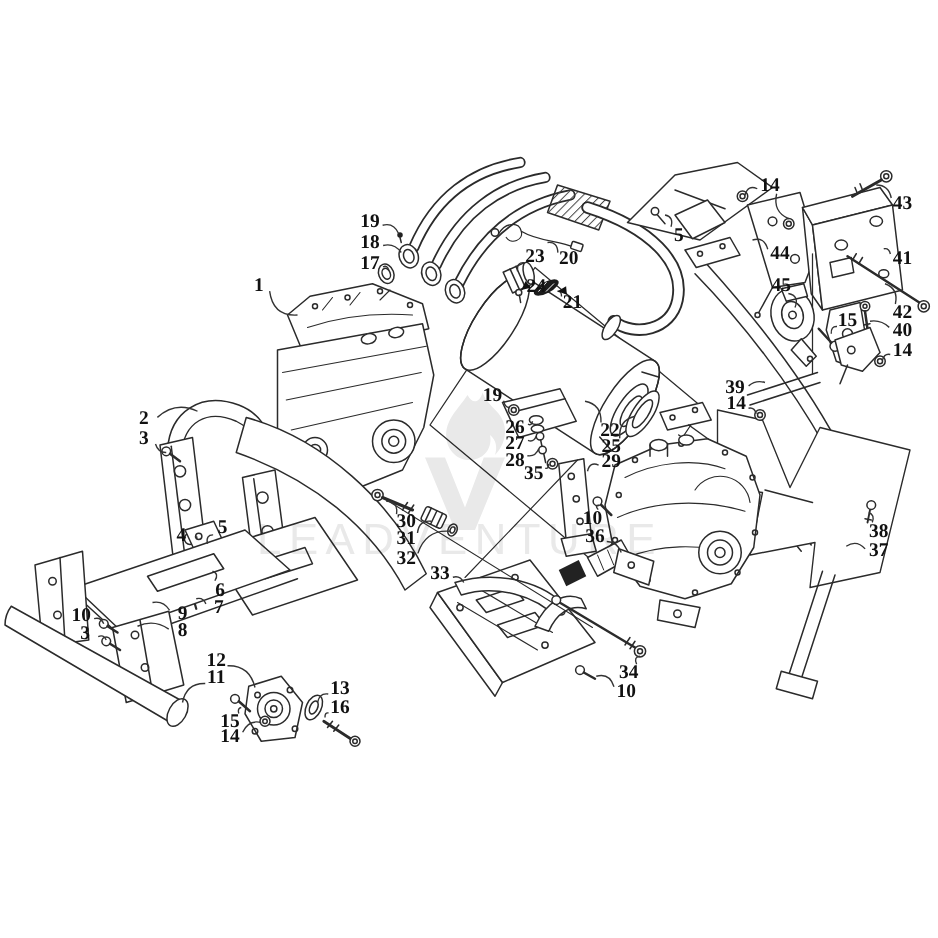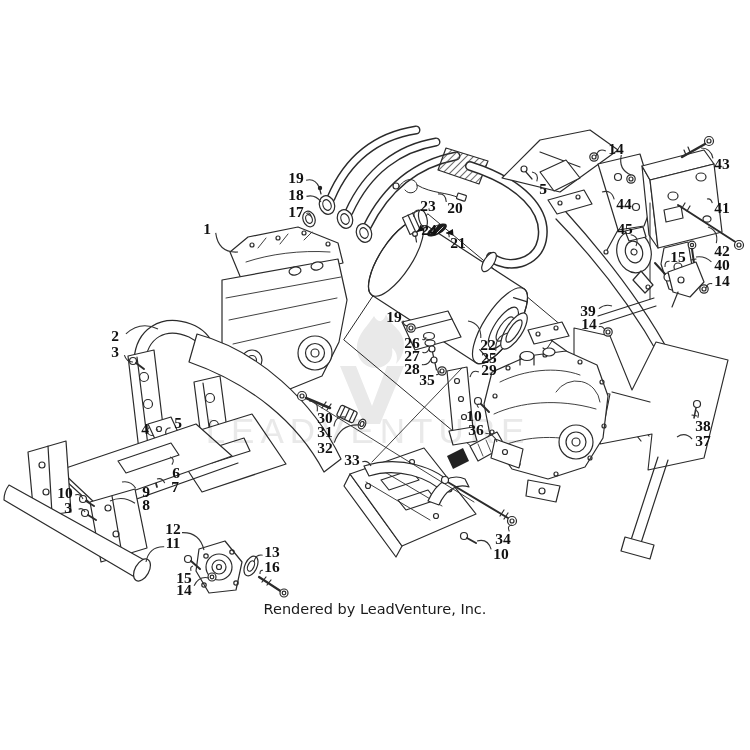--- a/index.html
+++ b/index.html
@@ -604,14 +604,13 @@
           <path d="M697.8 417.9 Q700.2 412.0 695 410" class="leader"></path>
           <text x="703" y="425" class="callout-num">38</text>
         </g>
         <g>
           <path d="M692.1 439.1 Q685.3 431.5 677 437" class="leader"></path>
           <text x="703" y="440" class="callout-num">37</text>
         </g>
       </g>
 </svg>
 
-<div class="footer">Rendered by LeadVenture, Inc.</div>
 </div>
 
 </body></html>

